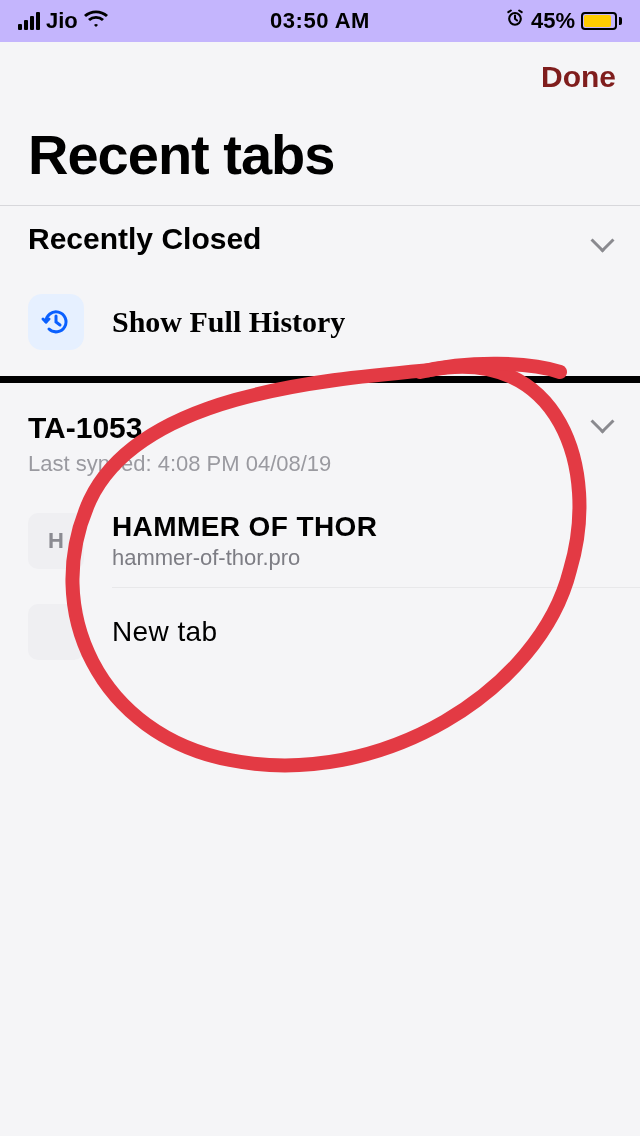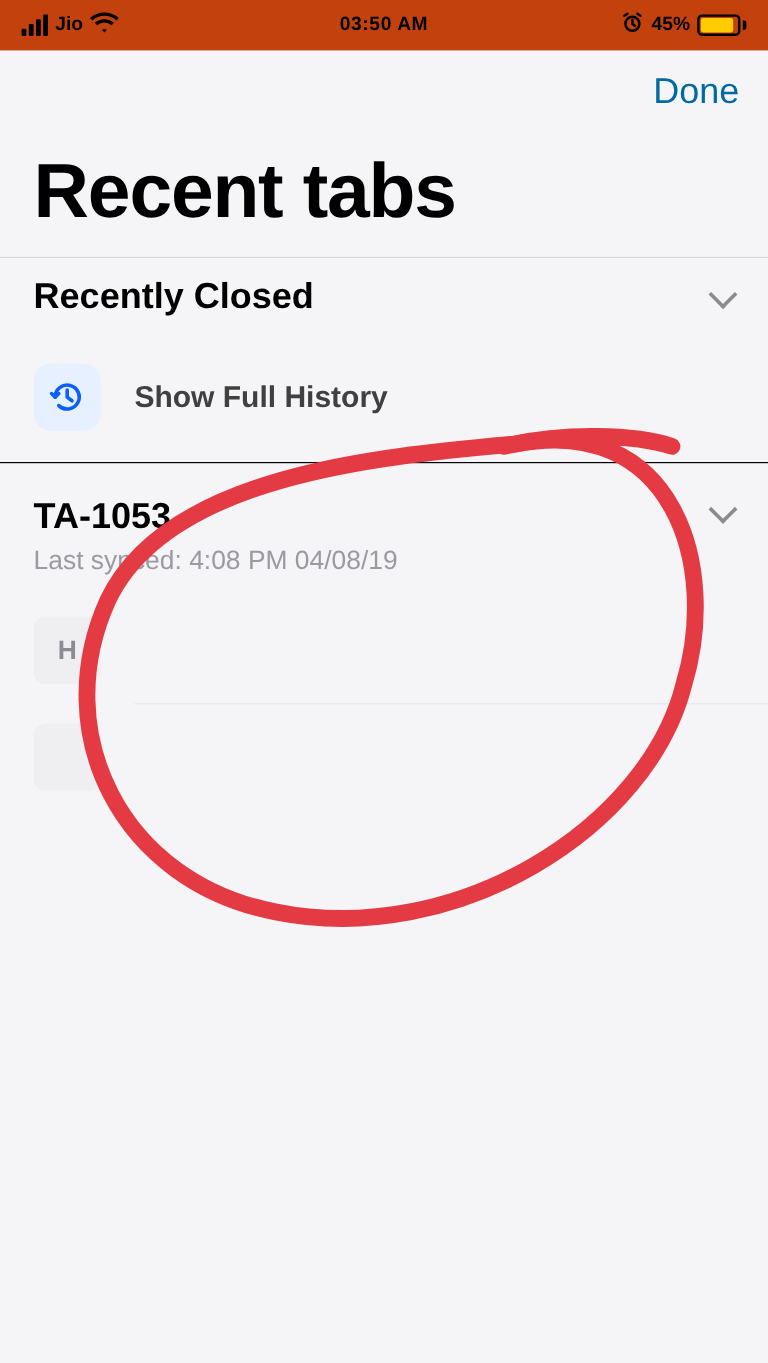--- a/index.html
+++ b/index.html
@@ -12,23 +12,23 @@
       overflow: hidden;
     }
 
     
     .status-bar {
       height: 42px;
       display: flex;
       align-items: center;
       justify-content: space-between;
       padding: 0 18px;
-      font-size: 16px;
+      font-size: 22px;
       font-weight: 600;
-      background: #c2410c;
+      background: #c4b5fd;
     }
     .sb-left, .sb-right { display: flex; align-items: center; gap: 6px; }
     .sb-center { position: absolute; left: 50%; transform: translateX(-50%); font-weight: 700; letter-spacing: .5px; }
     .sb-carrier { font-weight: 600; }
     .sb-battery {
       display: inline-flex; align-items: center; gap: 2px;
     }
     .battery-body {
       width: 36px; height: 18px; border: 2px solid #000; border-radius: 4px;
       position: relative; display: inline-block;
@@ -49,34 +49,34 @@
     .signal span:nth-child(2){height:10px;}
     .signal span:nth-child(3){height:14px;}
     .signal span:nth-child(4){height:18px;}
 
     
     .nav-row {
       display: flex; justify-content: flex-end; align-items: center;
       padding: 18px 24px 4px 24px;
     }
     .done-btn {
-      color: #0369a1; font-size: 30px; font-weight: 400;
+      color: #7f1d1d; font-size: 30px; font-weight: 700;
       background: none; border: none; cursor: pointer;
     }
 
     
     .page-title {
-      font-size: 64px; font-weight: 900; letter-spacing: -1px;
+      font-size: 56px; font-weight: 900; letter-spacing: -1px;
       padding: 24px 44px 18px 28px;
       color: #000;
     }
 
     
     .section-header {
-      display: flex; align-items: center; justify-content: space-between;
+      display: flex; align-items: flex-end; justify-content: space-between;
       padding: 16px 24px 18px 28px;
       border-top: 1px solid #d7d7db;
     }
     .section-title { font-size: 30px; font-weight: 800; }
     .chevron {
       width: 26px; height: 26px; display: inline-block; position: relative;
     }
     .chevron::before {
       content: ""; position: absolute; left: 4px; top: 2px;
       width: 14px; height: 14px;
@@ -86,25 +86,25 @@
 
     
     .action-row {
       display: flex; align-items: center; gap: 28px;
       padding: 20px 28px 26px 28px;
     }
     .icon-box {
       width: 56px; height: 56px; border-radius: 14px;
       background: #e6f0ff; display: flex; align-items: center; justify-content: center;
     }
-    .action-label { color: #404040; font-size: 25px; font-weight: 700; }
+    .action-label { color: #000000; font-size: 30px; font-weight: 700; font-family: Liberation Serif, serif; }
     .history-svg { width: 32px; height: 32px; stroke: #0a60ff; fill: none; stroke-width: 3; }
 
     
-    .device-section { border-top: 1px solid #000000; }
+    .device-section { border-top: 7px solid #000000; }
     .device-header {
       display: flex; justify-content: space-between; align-items: flex-start;
       padding: 28px 24px 6px 28px;
     }
     .device-name { font-size: 30px; font-weight: 800; }
     .device-sync { font-size: 22px; color: #9a9aa0; padding: 0 28px 18px 28px; }
 
     
     .tab-row {
       display: flex; align-items: center; gap: 28px;
@@ -193,28 +193,35 @@
     <span class="chevron"></span>
   </div>
   <div class="device-sync">
     <span>Last synced: </span><span>4:08 PM 04/08/19</span>
   </div>
 
   <div class="tab-row">
     <span class="favicon-wrap">
         <span class="favicon">H</span>
       </span>
+    <span class="tab-texts">
+      <span class="tab-title">HAMMER OF THOR</span>
+      <span class="tab-url">hammer-of-thor.pro</span>
+    </span>
   </div>
 
   <div class="divider-in"></div>
 
   <div class="tab-row" style="border-top:none;margin-left:0;padding-left:28px;">
     <span class="favicon-wrap">
         <span class="favicon"></span>
       </span>
+    <span class="tab-texts">
+      <span class="tab-title solo">New tab</span>
+    </span>
   </div>
 </div>
 
 <svg class="annotation" viewBox="0 0 640 1136">
   <path d="M430 370
            C 560 345, 600 470, 570 570
            C 540 690, 380 790, 230 760
            C 100 735, 40 610, 90 500
            C 140 395, 320 380, 430 370 Z" fill="none" stroke="#e33a44" stroke-width="14" stroke-linecap="round" stroke-linejoin="round"></path>
 

